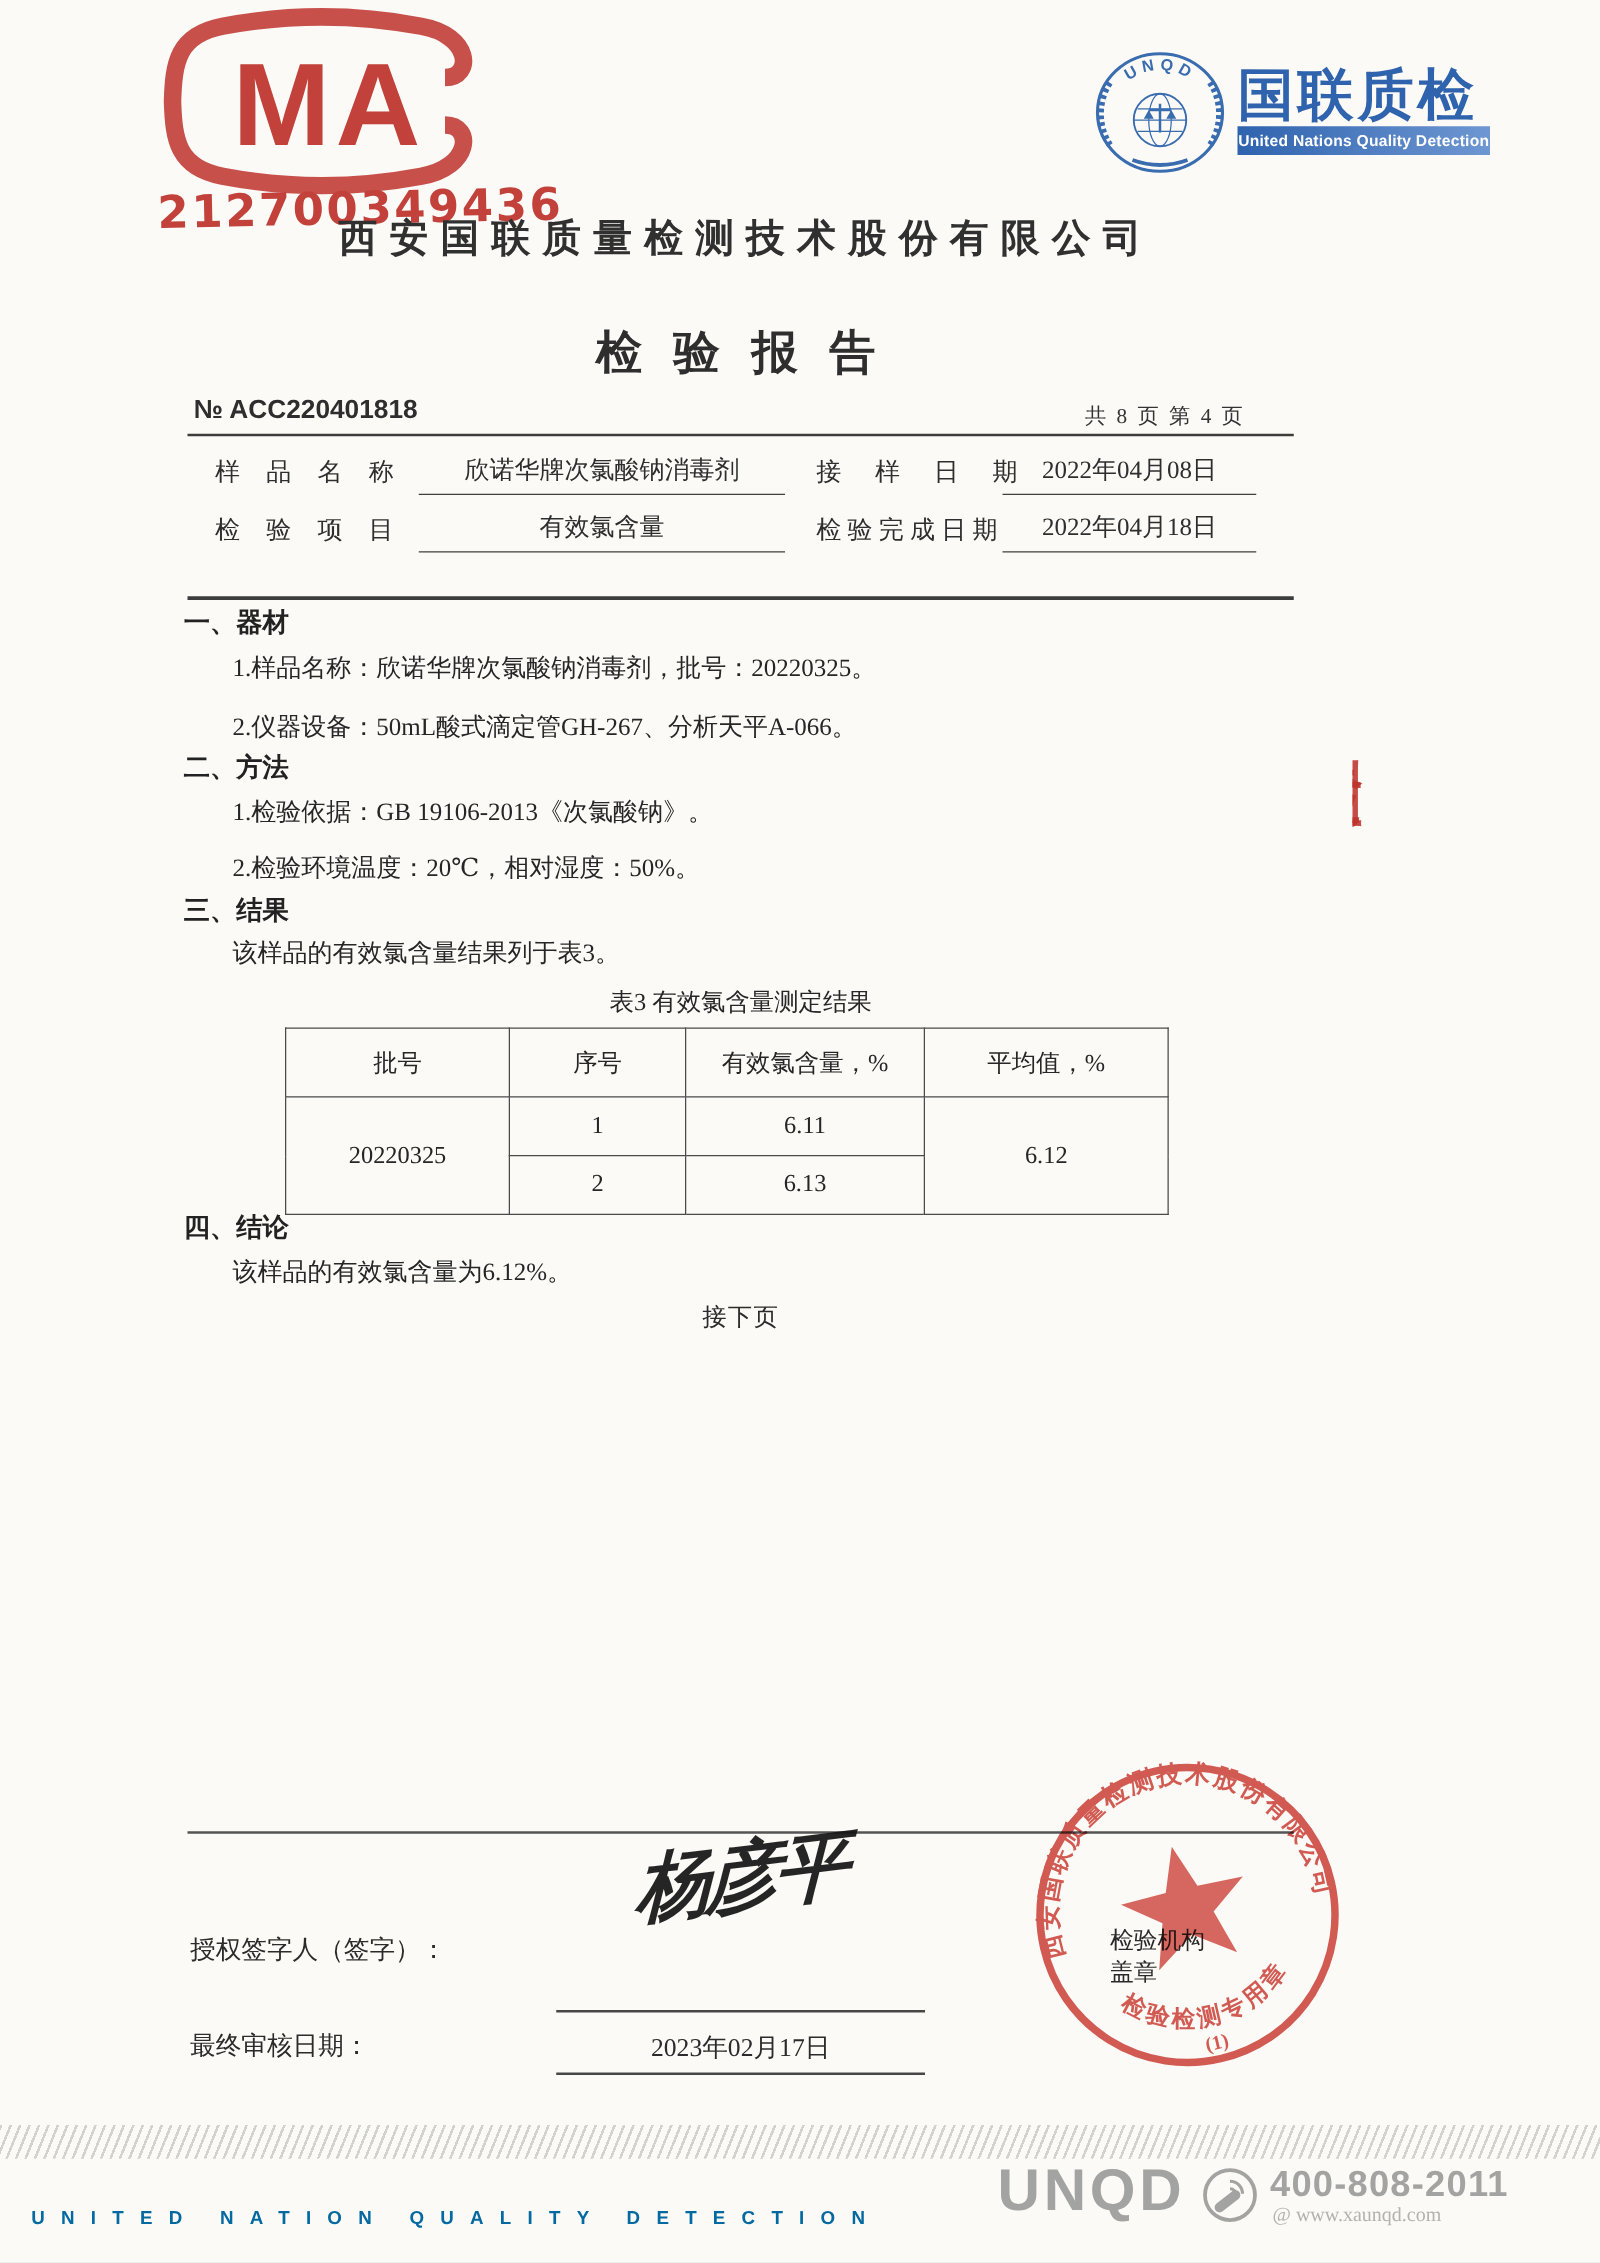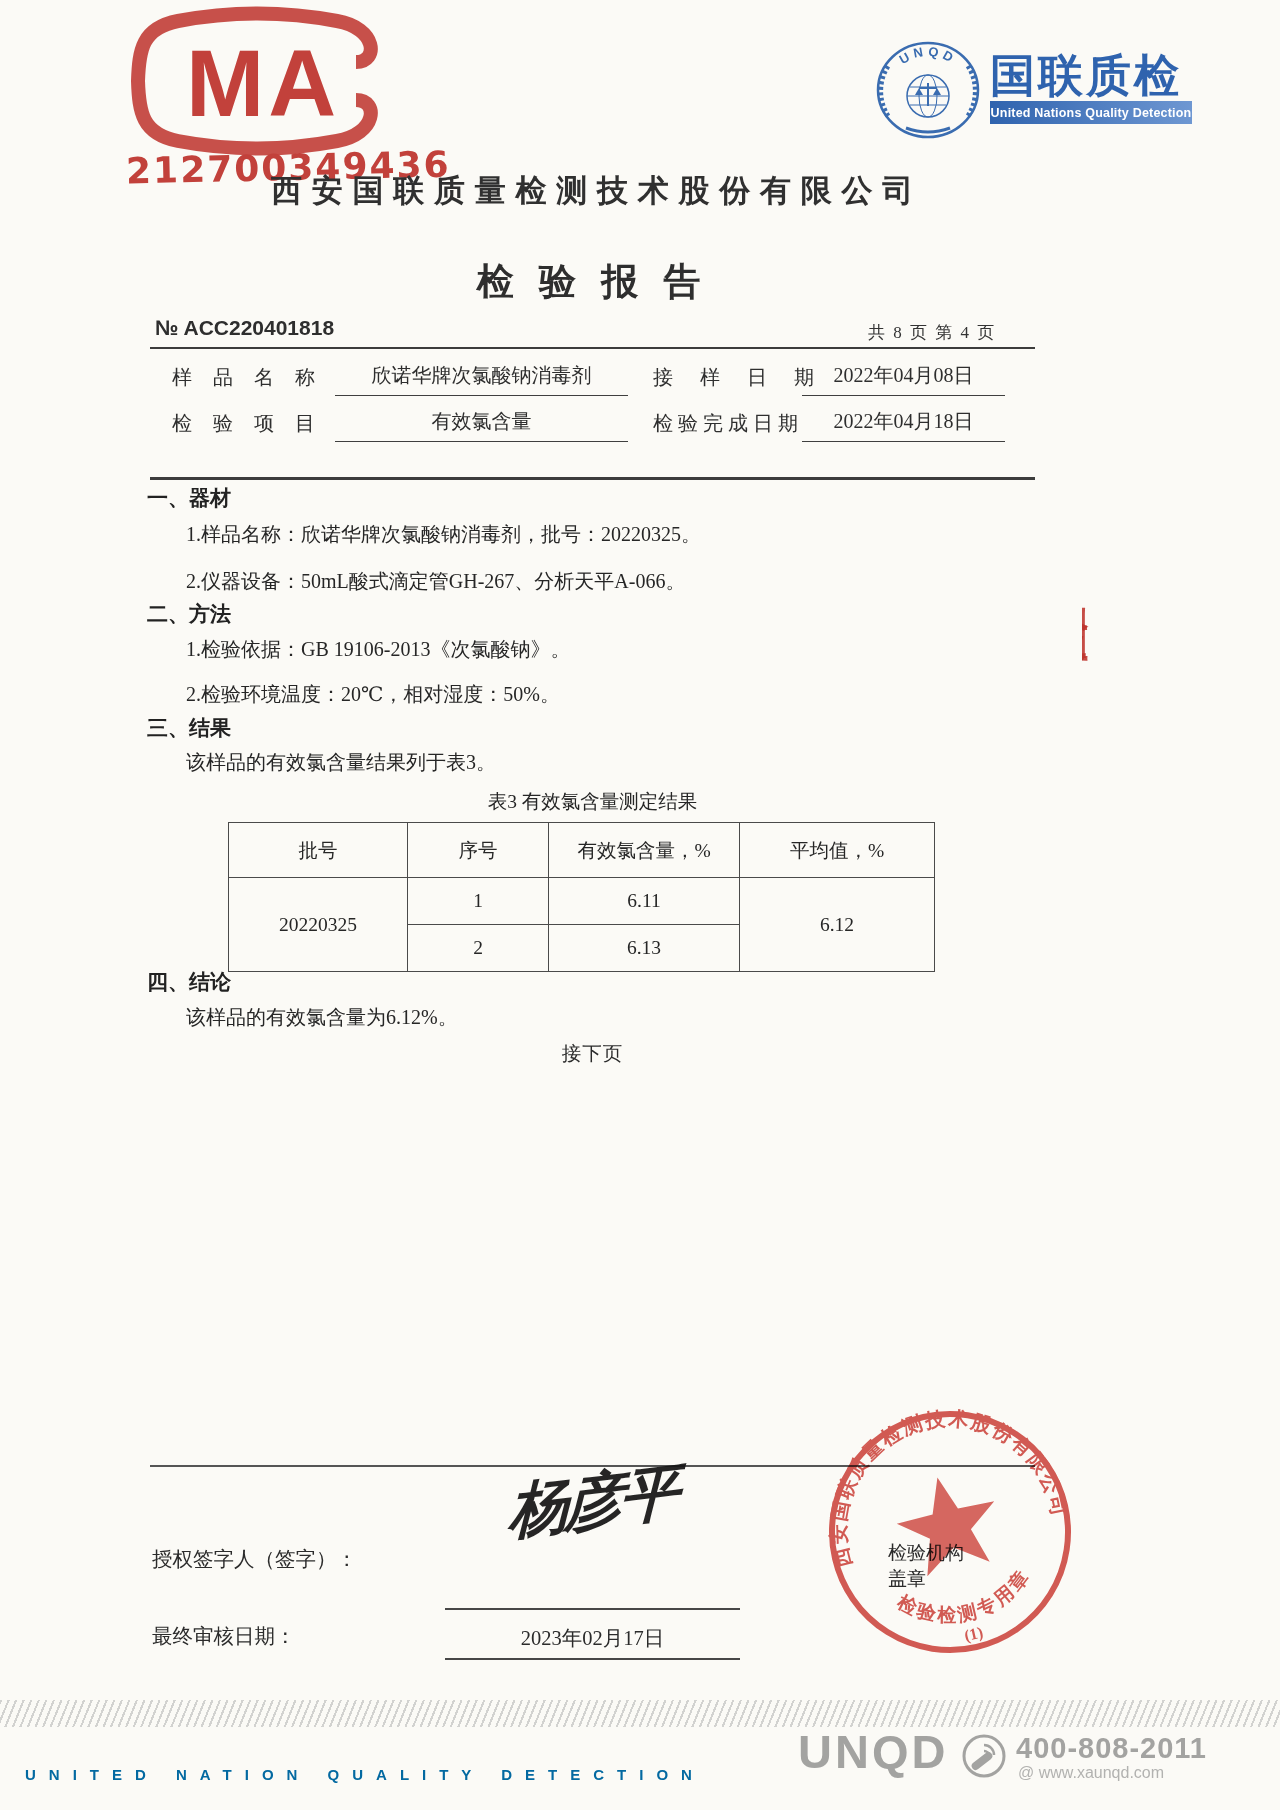--- a/index.html
+++ b/index.html
@@ -53,21 +53,21 @@
   .edge-frag span{position:relative;left:-6px;}
   
   .stripes{left:0;top:1700px;width:1280px;height:27px;
     background:repeating-linear-gradient(112deg,#d2d2d0 0 2px,rgba(0,0,0,0) 2px 7px);}
   .foot-left{left:25px;top:1742px;font-family:Liberation Sans, sans-serif;font-size:15px;
     letter-spacing:13px;color:#0369a1;font-weight:bold;margin-top:24px;}
   .foot-brand{left:798px;top:1724px;font-family:"Liberation Sans",sans-serif;font-weight:bold;
     font-size:47px;color:#a3a3a1;letter-spacing:3px;}
   .foot-phone{left:1016px;top:1732px;font-family:"Liberation Sans",sans-serif;font-weight:bold;
     font-size:29px;color:#a3a3a1;letter-spacing:1px;}
-  .foot-site{left:1018px;top:1764px;font-family:Liberation Sans, sans-serif;font-size:16px;color:#b2b2b0;}
+  .foot-site{left:1018px;top:1764px;font-family:Liberation Serif, serif;font-size:16px;color:#b2b2b0;}
 </style>
 </head>
 <body>
 
 <div class="page">
 
   <svg class="abs" style="left:118px;top:6px" width="280" height="150" viewBox="0 0 272 150">
     <path d="M 234,56 C 257,56 255,22 215,15 C 162,5 109,5 56,15 C 20,22 17,44 16,75
              C 17,106 20,128 56,135 C 109,145 162,145 215,135 C 255,128 257,94 234,94" fill="none" stroke="#c2413b" stroke-width="14" opacity="0.92"></path>
     <text x="64" y="110" font-size="94" font-weight="bold" fill="#c2413b" font-family="Liberation Sans, sans-serif" letter-spacing="4">MA</text>

